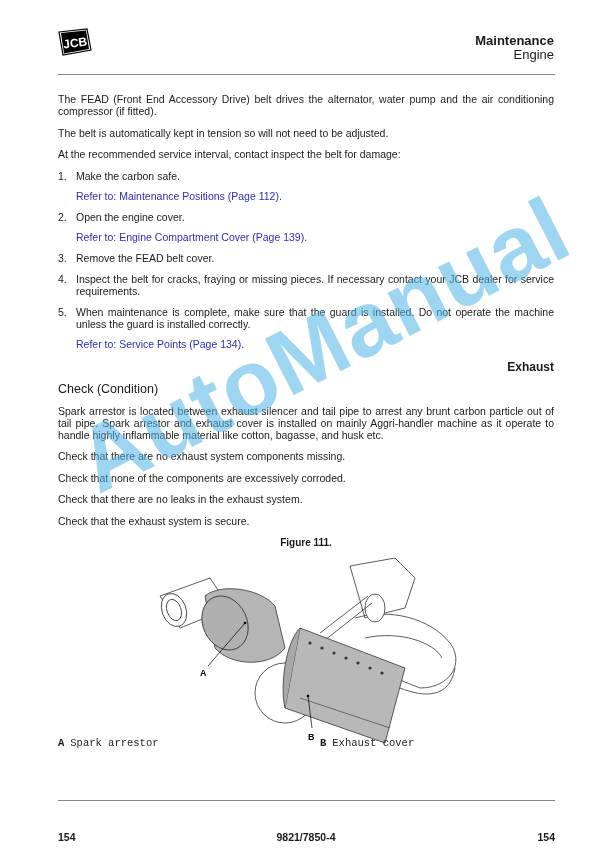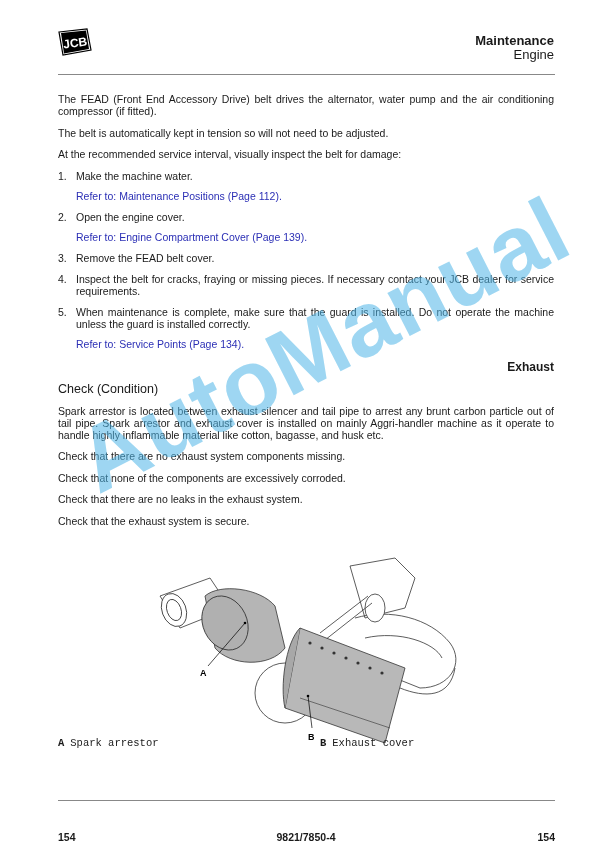--- a/index.html
+++ b/index.html
@@ -44,26 +44,26 @@
 
   <div class="hdr-right">
     <div class="hdr-title">Maintenance</div>
     <div>Engine</div>
   </div>
   <div class="hdr-rule"></div>
 
   <div class="content">
     <p class="p">The FEAD (Front End Accessory Drive) belt drives the alternator, water pump and the air conditioning compressor (if fitted).</p>
     <p class="p">The belt is automatically kept in tension so will not need to be adjusted.</p>
-    <p class="p">At the recommended service interval, visually inspect the belt for damage:</p>
+    <p class="p">At the recommended service interval, contact inspect the belt for damage:</p>
 
     <ol class="steps">
       <li>
         <span class="num">1.</span>
-        <span>Make the machine water.</span>
+        <span>Make the carbon safe.</span>
         <a class="ref">Refer to: Maintenance Positions (Page 112).</a>
       </li>
       <li>
         <span class="num">2.</span>
         <span>Open the engine cover.</span>
         <a class="ref">Refer to: Engine Compartment Cover (Page 139).</a>
       </li>
       <li>
         <span class="num">3.</span>
         <span>Remove the FEAD belt cover.</span>
@@ -79,20 +79,21 @@
       </li>
     </ol>
 
     <h2>Exhaust</h2>
     <h3>Check (Condition)</h3>
     <p class="p">Spark arrestor is located between exhaust silencer and tail pipe to arrest any brunt carbon particle out of tail pipe. Spark arrestor and exhaust cover is installed on mainly Aggri-handler machine as it operate to handle highly inflammable material like cotton, bagasse, and husk etc.</p>
     <p class="p">Check that there are no exhaust system components missing.</p>
     <p class="p">Check that none of the components are excessively corroded.</p>
     <p class="p">Check that there are no leaks in the exhaust system.</p>
     <p class="p">Check that the exhaust system is secure.</p>
+    <div class="fig-title">Figure 111.</div>
   </div>
 
   <svg class="figure" viewBox="0 0 320 205">
 
     <path d="M200,18 L245,10 L265,30 L255,60 L215,70 Z" fill="#fff" stroke="#333" stroke-width="0.8"></path>
     <path d="M205,70 C240,60 280,70 300,95 C315,115 300,140 270,140 L250,132" fill="none" stroke="#333" stroke-width="0.8"></path>
     <path d="M215,90 C250,82 285,95 292,110" fill="none" stroke="#333" stroke-width="0.8"></path>
     <path d="M250,140 C275,150 300,150 305,120" fill="none" stroke="#333" stroke-width="0.8"></path>
     <ellipse cx="225" cy="60" rx="10" ry="14" fill="#fff" stroke="#333" stroke-width="0.8"></ellipse>
     <line x1="175" y1="92" x2="222" y2="55" stroke="#333" stroke-width="0.8"></line>

